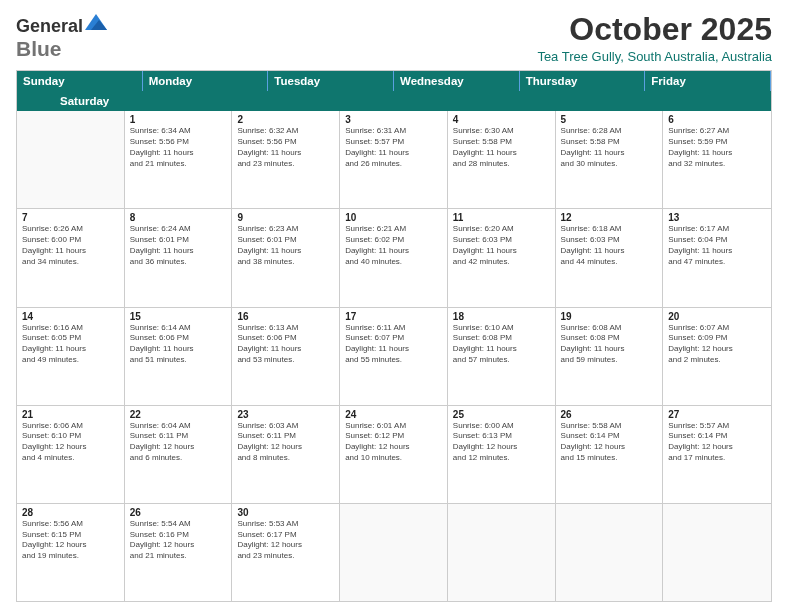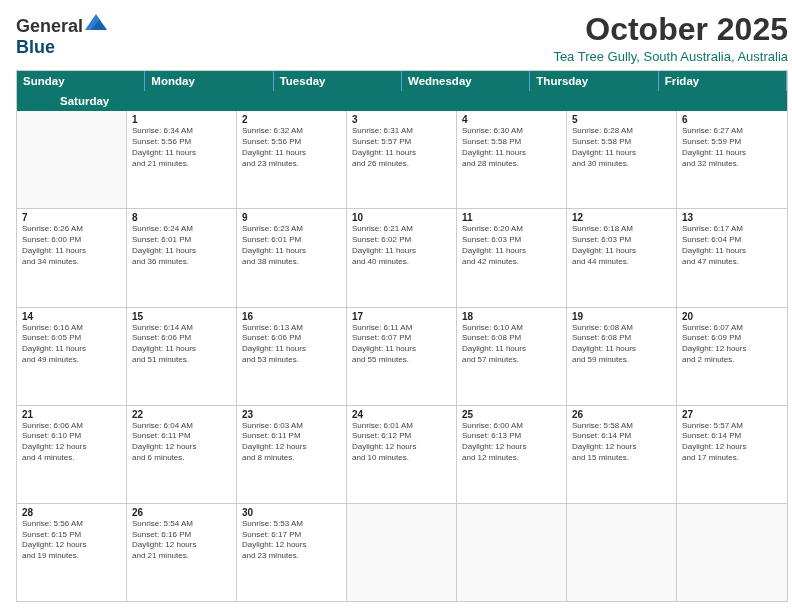--- a/index.html
+++ b/index.html
@@ -6,21 +6,21 @@
     body {
       width: 792px;
       height: 612px;
       font-family: Arial, sans-serif;
       background: #fff;
       overflow: hidden;
     }
     .page {
       width: 792px;
       height: 612px;
-      padding: 12px 4px 10px 16px;
+      padding: 12px 20px 10px 16px;
       display: flex;
       flex-direction: column;
     }
     .header {
       display: flex;
       align-items: flex-start;
       justify-content: space-between;
       margin-bottom: 6px;
     }
     .logo {
@@ -32,23 +32,23 @@
     .logo-text {
       display: flex;
       align-items: baseline;
     }
     .logo-general {
       font-size: 18px;
       font-weight: bold;
       color: #333;
     }
     .logo-blue {
-      font-size: 18px;
-      font-weight: bold;
-      color: #0c4a6e;
+      font-size: 21px;
+      font-weight: bold;
+      color: #737373;
     }
     .logo-icon {
       width: 22px;
       height: 16px;
       margin-left: 2px;
       position: relative;
       top: -2px;
     }
     .title-section {
       text-align: right;

